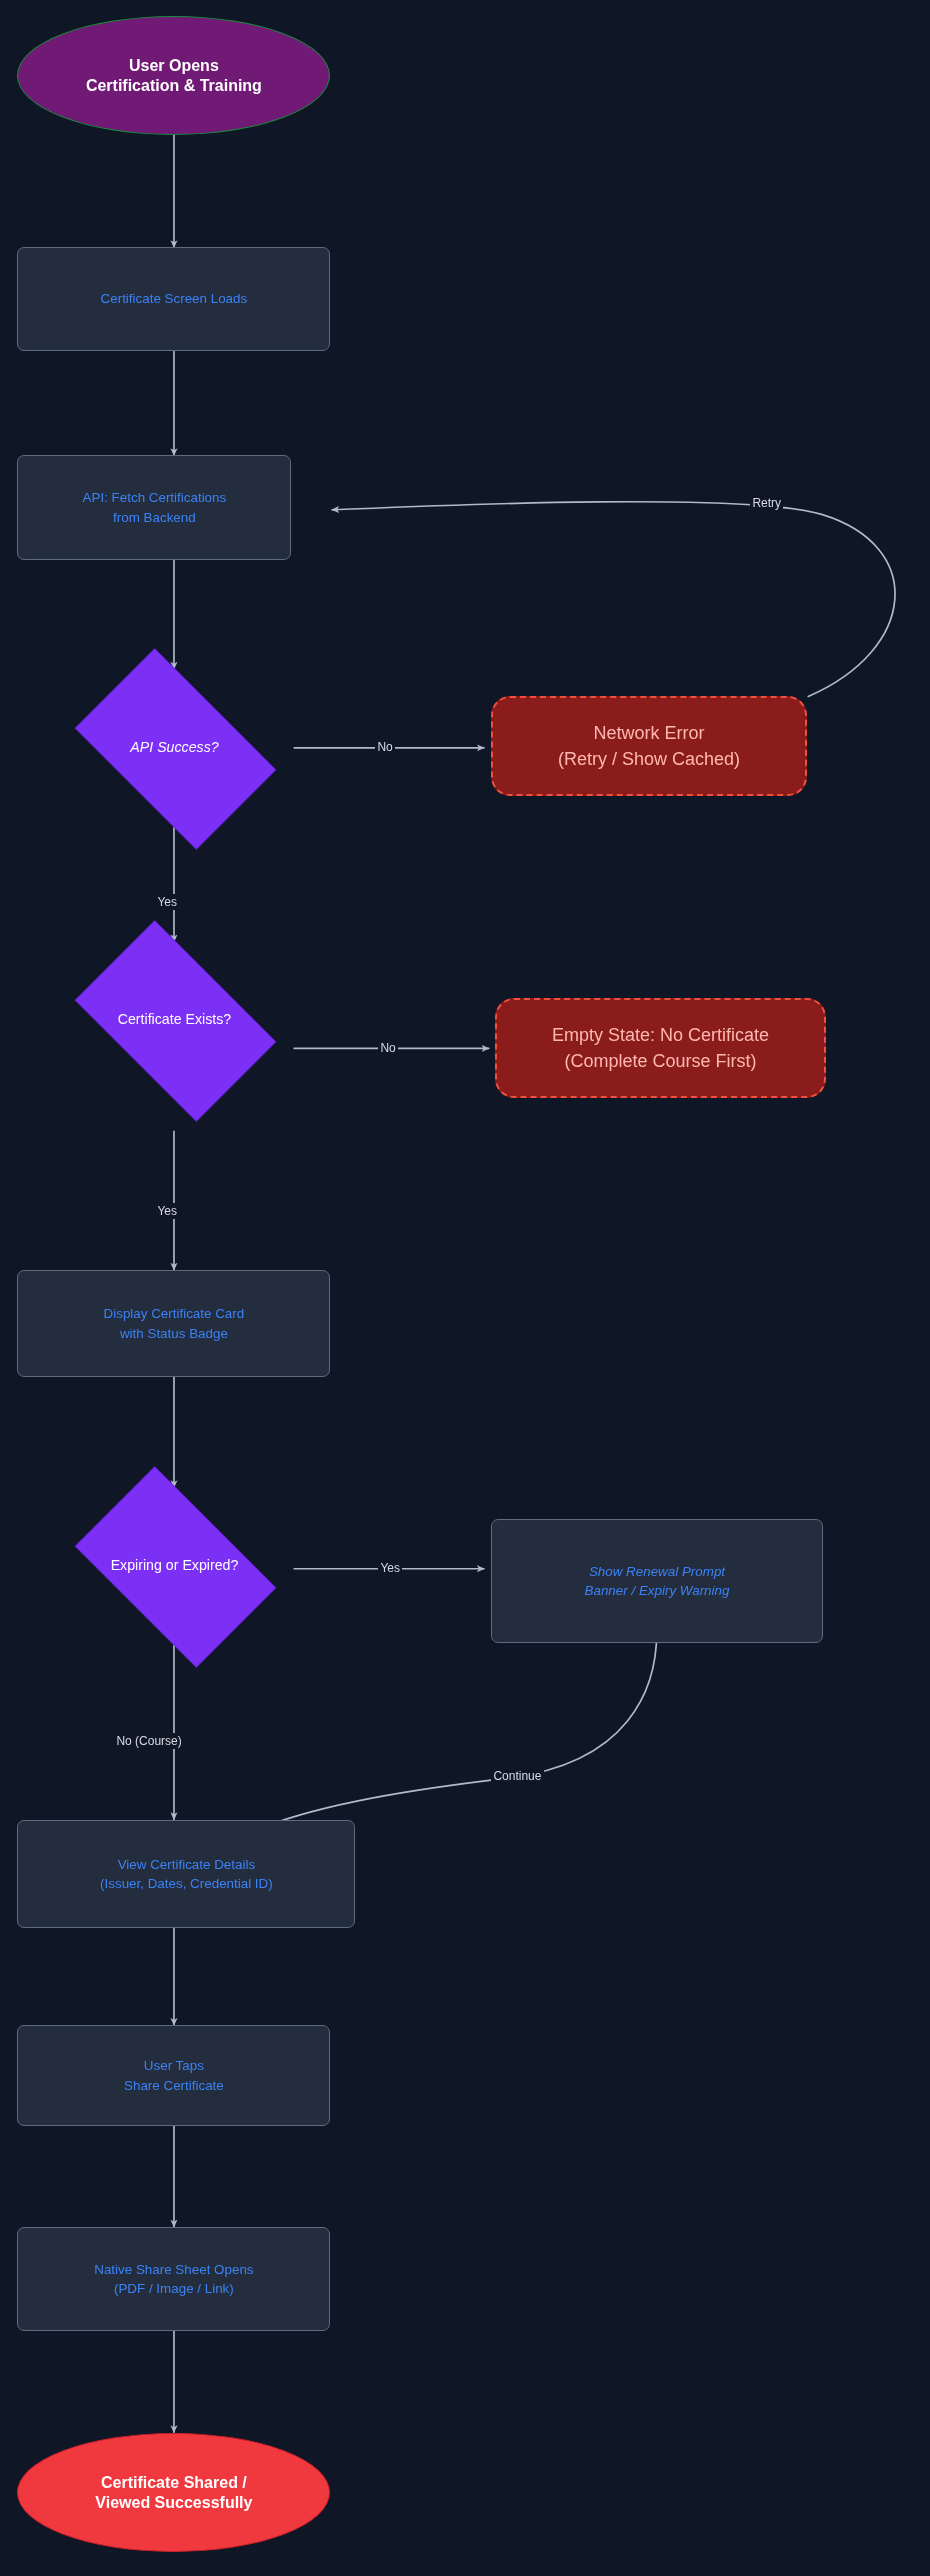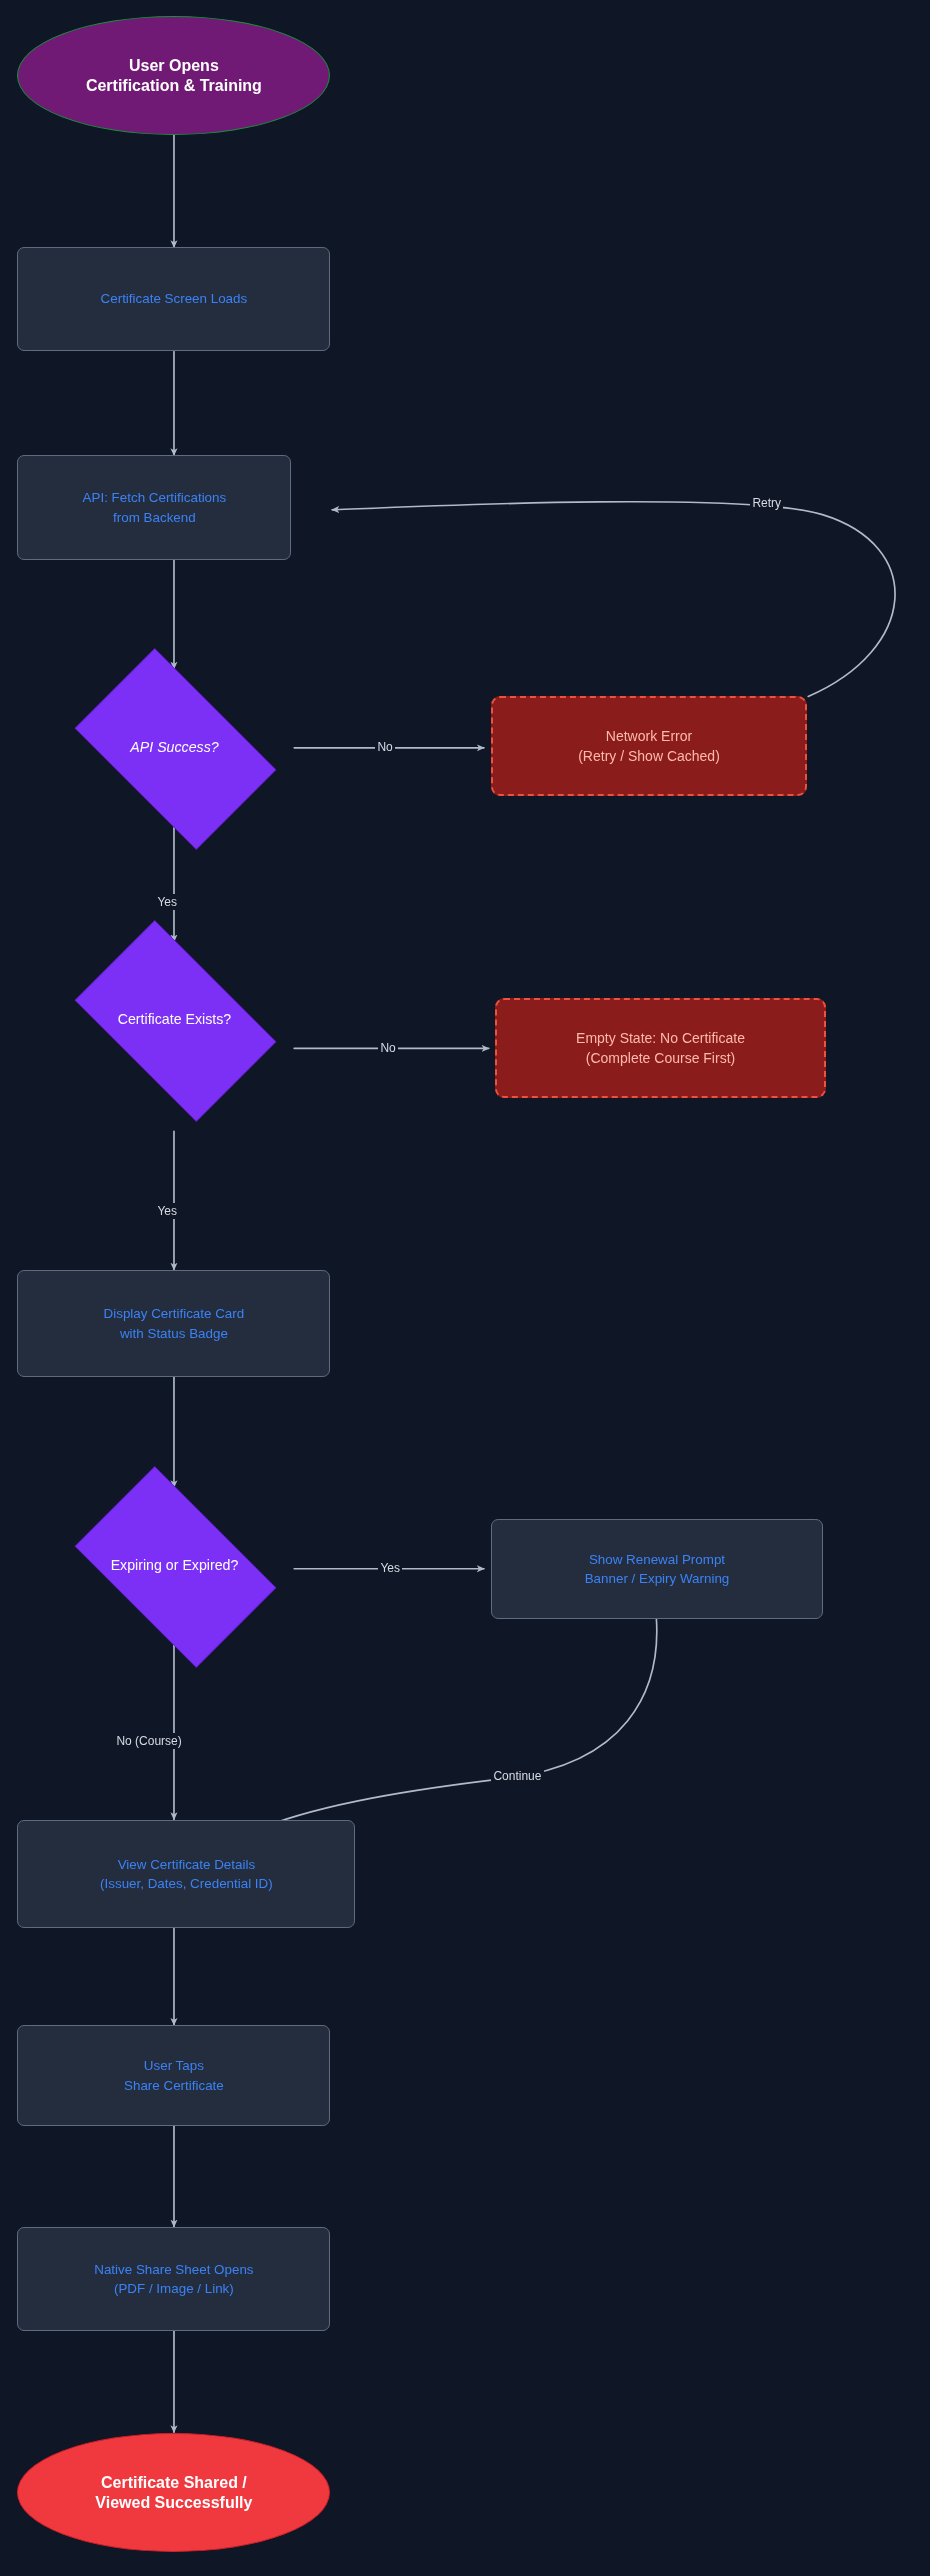--- a/index.html
+++ b/index.html
@@ -27,23 +27,23 @@
     border-radius:7.1px;
     color:#3b82f6;
     font-size:13.4px;
     line-height:1.45;
   }
 
   
   .errorbox{
     background:#8a1c1c;
     border:2.1px dashed #f1503c;
-    border-radius:9px;
+    border-radius:19px;
     color:#ffb8ad;
-    font-size:14px;
+    font-size:18px;
     line-height:1.45;
   }
 
   
   .decision{
     color:#ffffff;
     font-size:14.2px;
     line-height:1.5;
   }
   .decision .dshape{
@@ -153,21 +153,21 @@
     <span class="nl">Display Certificate Card
 with Status Badge</span>
   </div>
 
   <div class="node decision" style="left:54px;top:1487px;width:241px;height:158px;">
     <span class="dshape"></span>
     <span class="dlabel nl">Expiring or
 Expired?</span>
   </div>
 
-  <div class="node process" style="left:491px;top:1519px;width:332px;height:100px;">
+  <div class="node process" style="left:491px;top:1519px;width:332px;height:124px;font-style:italic;">
     <span class="nl">Show Renewal Prompt
 Banner / Expiry Warning</span>
   </div>
 
   <div class="node process" style="left:17.4px;top:1820px;width:338px;height:108px;">
     <span class="nl">View Certificate Details
 (Issuer, Dates, Credential ID)</span>
   </div>
 
   <div class="node process" style="left:17.4px;top:2025px;width:313px;height:101px;">

